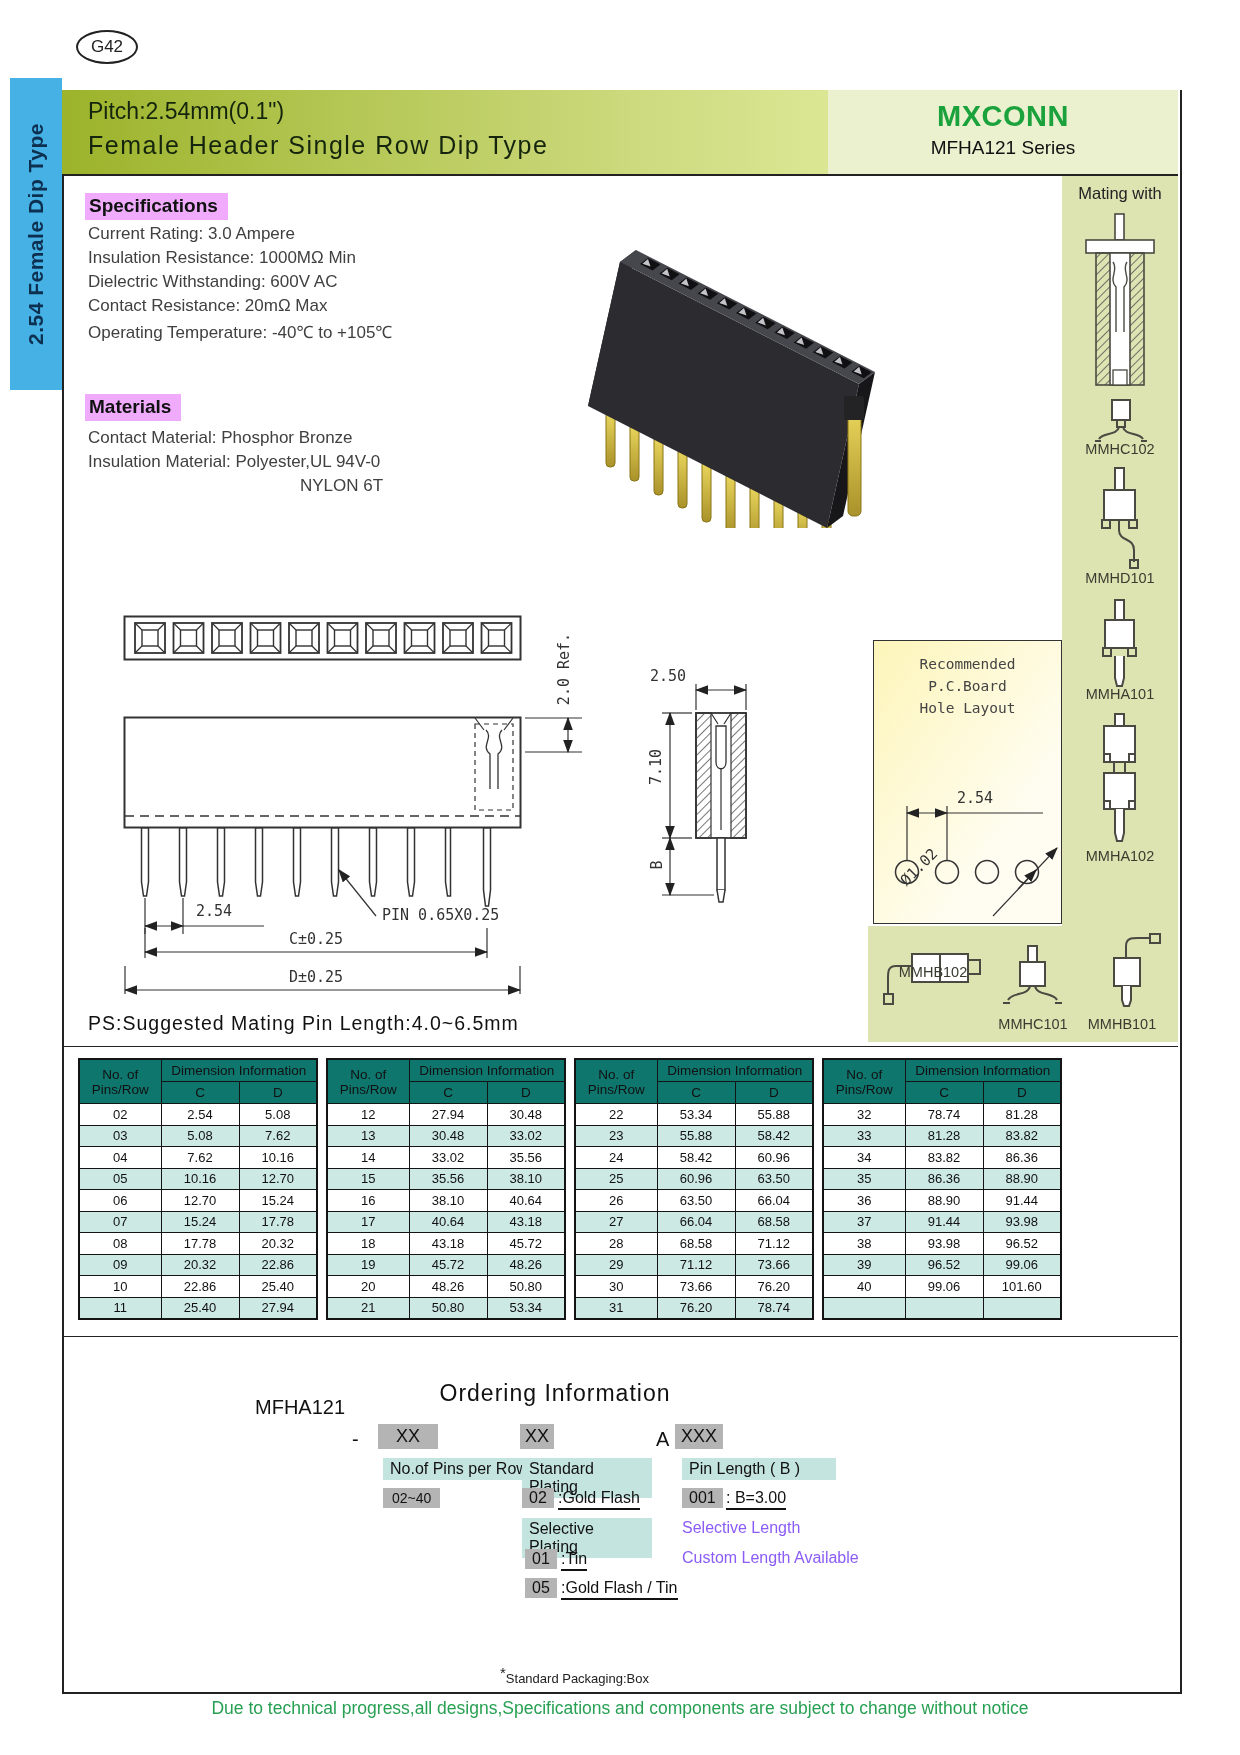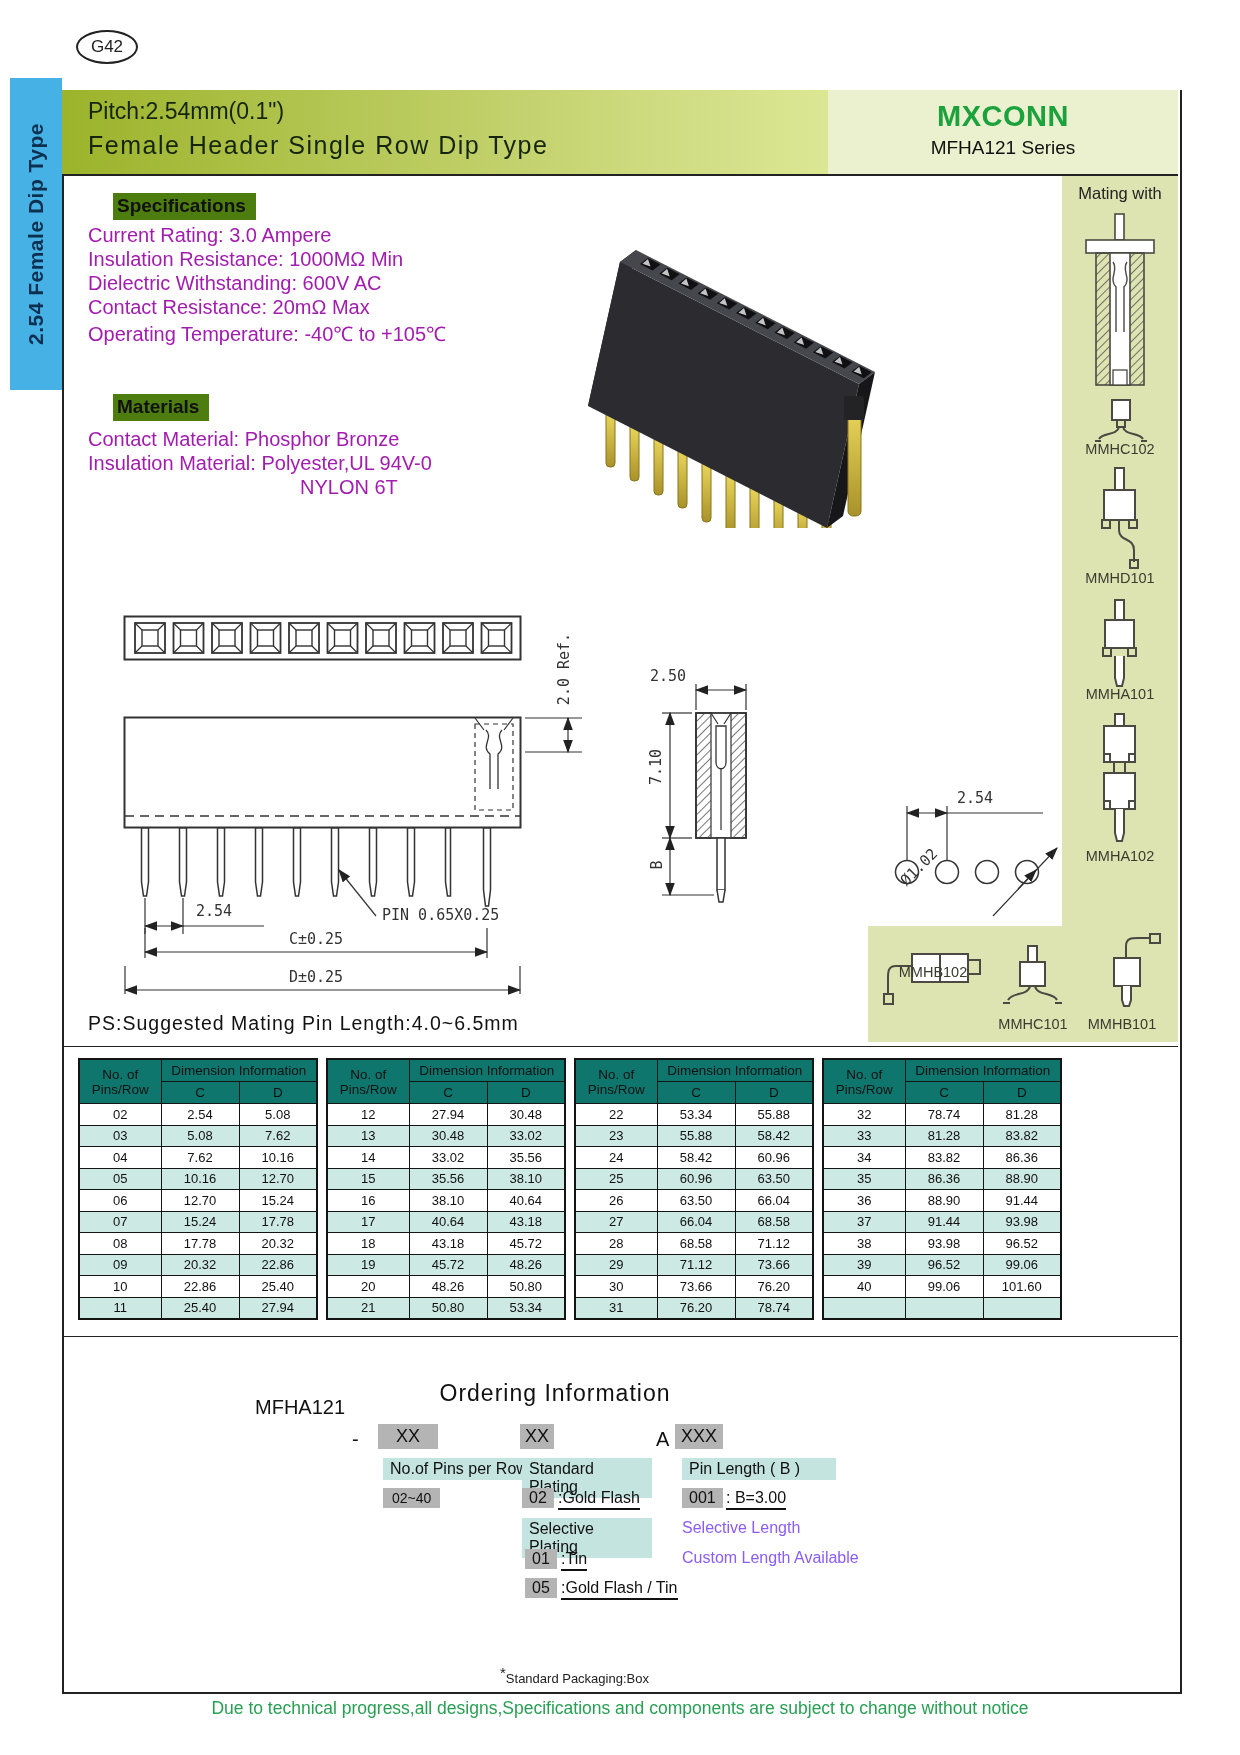--- a/index.html
+++ b/index.html
@@ -20,22 +20,22 @@
   .hline{height:0;border-top:1.5px solid #222;}
   
   .band{left:62px;top:90px;width:1116px;height:86px;display:flex;border-bottom:2px solid #222;box-sizing:border-box;}
   .band-left{flex:1;background:linear-gradient(90deg,#9cb32b,#cdda7e 75%,#dce794);padding:8px 0 0 26px;box-sizing:border-box;}
   .band-left .l1{font-size:23px;color:#15250d;}
   .band-left .l2{font-size:25px;color:#15250d;letter-spacing:1.5px;margin-top:6px;}
   .band-right{width:350px;background:#ebf0cf;text-align:center;padding-top:10px;box-sizing:border-box;}
   .brand{font-size:29px;font-weight:bold;color:#1ba23c;letter-spacing:.5px;}
   .series{font-size:19px;color:#111;margin-top:4px;}
   
-  .teal-head{background:#4d7c0f;font-size:19px;font-weight:bold;color:#111;padding:2px 10px 3px 4px;margin-left:28px;}
-  .spec-line{font-size:20px;color:#a21caf;}
+  .teal-head{background:#f0abfc;font-size:19px;font-weight:bold;color:#111;padding:2px 10px 3px 4px;}
+  .spec-line{font-size:17px;color:#404040;}
   
   .mating-col{left:1062px;top:176px;width:116px;height:866px;background:#dde4b2;}
   .mating-bottom{left:868px;top:926px;width:310px;height:116px;background:#dde4b2;}
   .mating-head{left:1062px;top:184px;width:116px;text-align:center;font-size:16.5px;color:#222;}
   .mate-label{font-size:14.5px;color:#3a3c30;text-align:center;}
   
   .pcb-box{left:873px;top:640px;width:189px;height:284px;border:1.5px solid #333;box-sizing:border-box;
            background:linear-gradient(125deg,#fdf5b9,#fffdf2 72%);}
   .pcb-title{display:block;text-align:center;font-family:"DejaVu Sans Mono",monospace;
              font-size:14.5px;color:#444;line-height:22px;}
@@ -331,20 +331,27 @@
     <line x1="52" y1="188" x2="22" y2="188" stroke="#333" stroke-width="1.2"></line>
     <line x1="30" y1="63" x2="30" y2="188" stroke="#333" stroke-width="1.2" marker-start="url(#ar)" marker-end="url(#ar)"></line>
 
     <line x1="74" y1="245" x2="22" y2="245" stroke="#333" stroke-width="1.2"></line>
     <line x1="30" y1="188" x2="30" y2="245" stroke="#333" stroke-width="1.2" marker-start="url(#ar)" marker-end="url(#ar)"></line>
   </svg>
   <span class="abs dim" style="left:650px;top:667px;">2.50</span>
   <span class="abs dim rot nowrap" style="left:638px;top:758px;">7.10</span>
   <span class="abs dim rot nowrap" style="left:652px;top:856px;">B</span>
 
+  <div class="abs pcb-box">
+    <div style="padding-top:12px;">
+      <span class="pcb-title">Recommended</span>
+      <span class="pcb-title">P.C.Board</span>
+      <span class="pcb-title">Hole  Layout</span>
+    </div>
+  </div>
   <svg class="abs" style="left:875px;top:750px;" width="186" height="172" viewBox="0 0 186 172">
     <line x1="32" y1="110" x2="32" y2="56" stroke="#333" stroke-width="1.2"></line>
     <line x1="72" y1="110" x2="72" y2="56" stroke="#333" stroke-width="1.2"></line>
     <line x1="32" y1="63" x2="72" y2="63" stroke="#333" stroke-width="1.2" marker-start="url(#ar)" marker-end="url(#ar)"></line>
     <line x1="72" y1="63" x2="168" y2="63" stroke="#333" stroke-width="1.2"></line>
     <circle cx="32" cy="122" r="11.5" fill="none" stroke="#333" stroke-width="1.5"></circle>
     <circle cx="72" cy="122" r="11.5" fill="none" stroke="#333" stroke-width="1.5"></circle>
     <circle cx="112" cy="122" r="11.5" fill="none" stroke="#333" stroke-width="1.5"></circle>
     <circle cx="152" cy="122" r="11.5" fill="none" stroke="#333" stroke-width="1.5"></circle>
     <line x1="118" y1="166" x2="182" y2="98" stroke="#333" stroke-width="1.2" marker-end="url(#ar)"></line>

